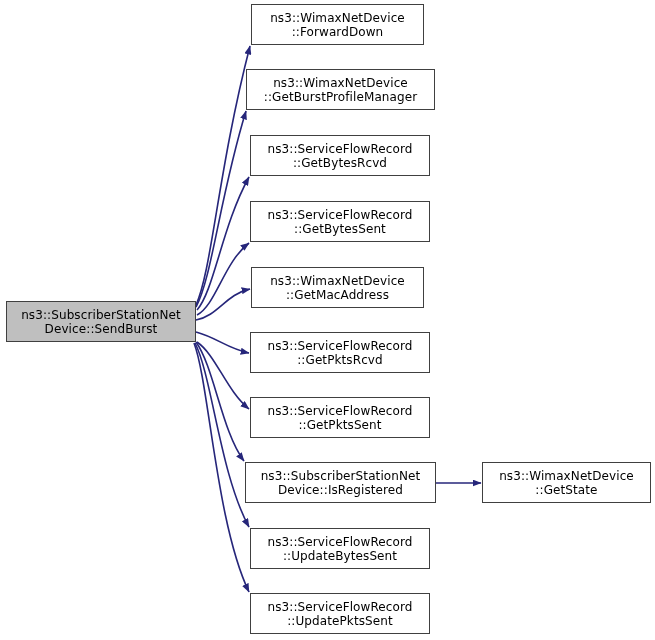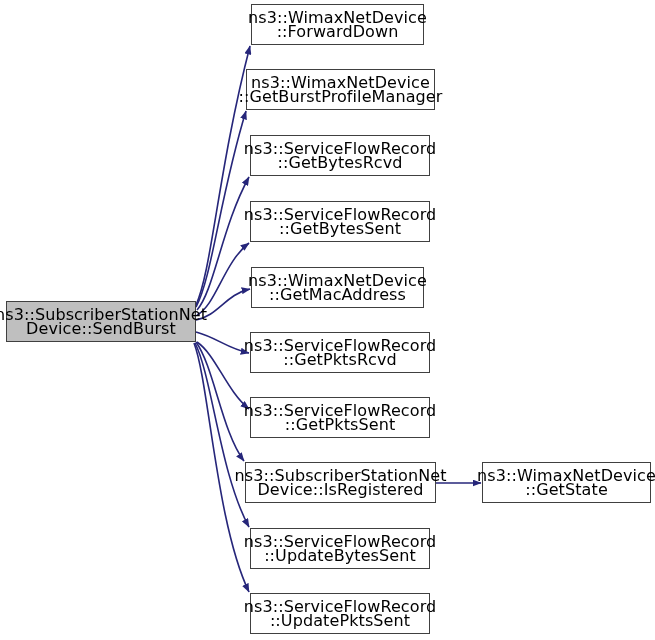--- a/index.html
+++ b/index.html
@@ -26,21 +26,21 @@
   .node {
     position: absolute;
     box-sizing: border-box;
     display: flex;
     align-items: center;
     justify-content: center;
     text-align: center;
     border: 1px solid #404040;
     background: #ffffff;
     color: #000000;
-    font-size: 16px;
+    font-size: 12px;
     line-height: 14px;
     letter-spacing: 0.1px;
     white-space: pre-line;
     z-index: 2;
   }
   .node.root {
     background: #bfbfbf;
     border-color: #404040;
   }
   .node-label {

